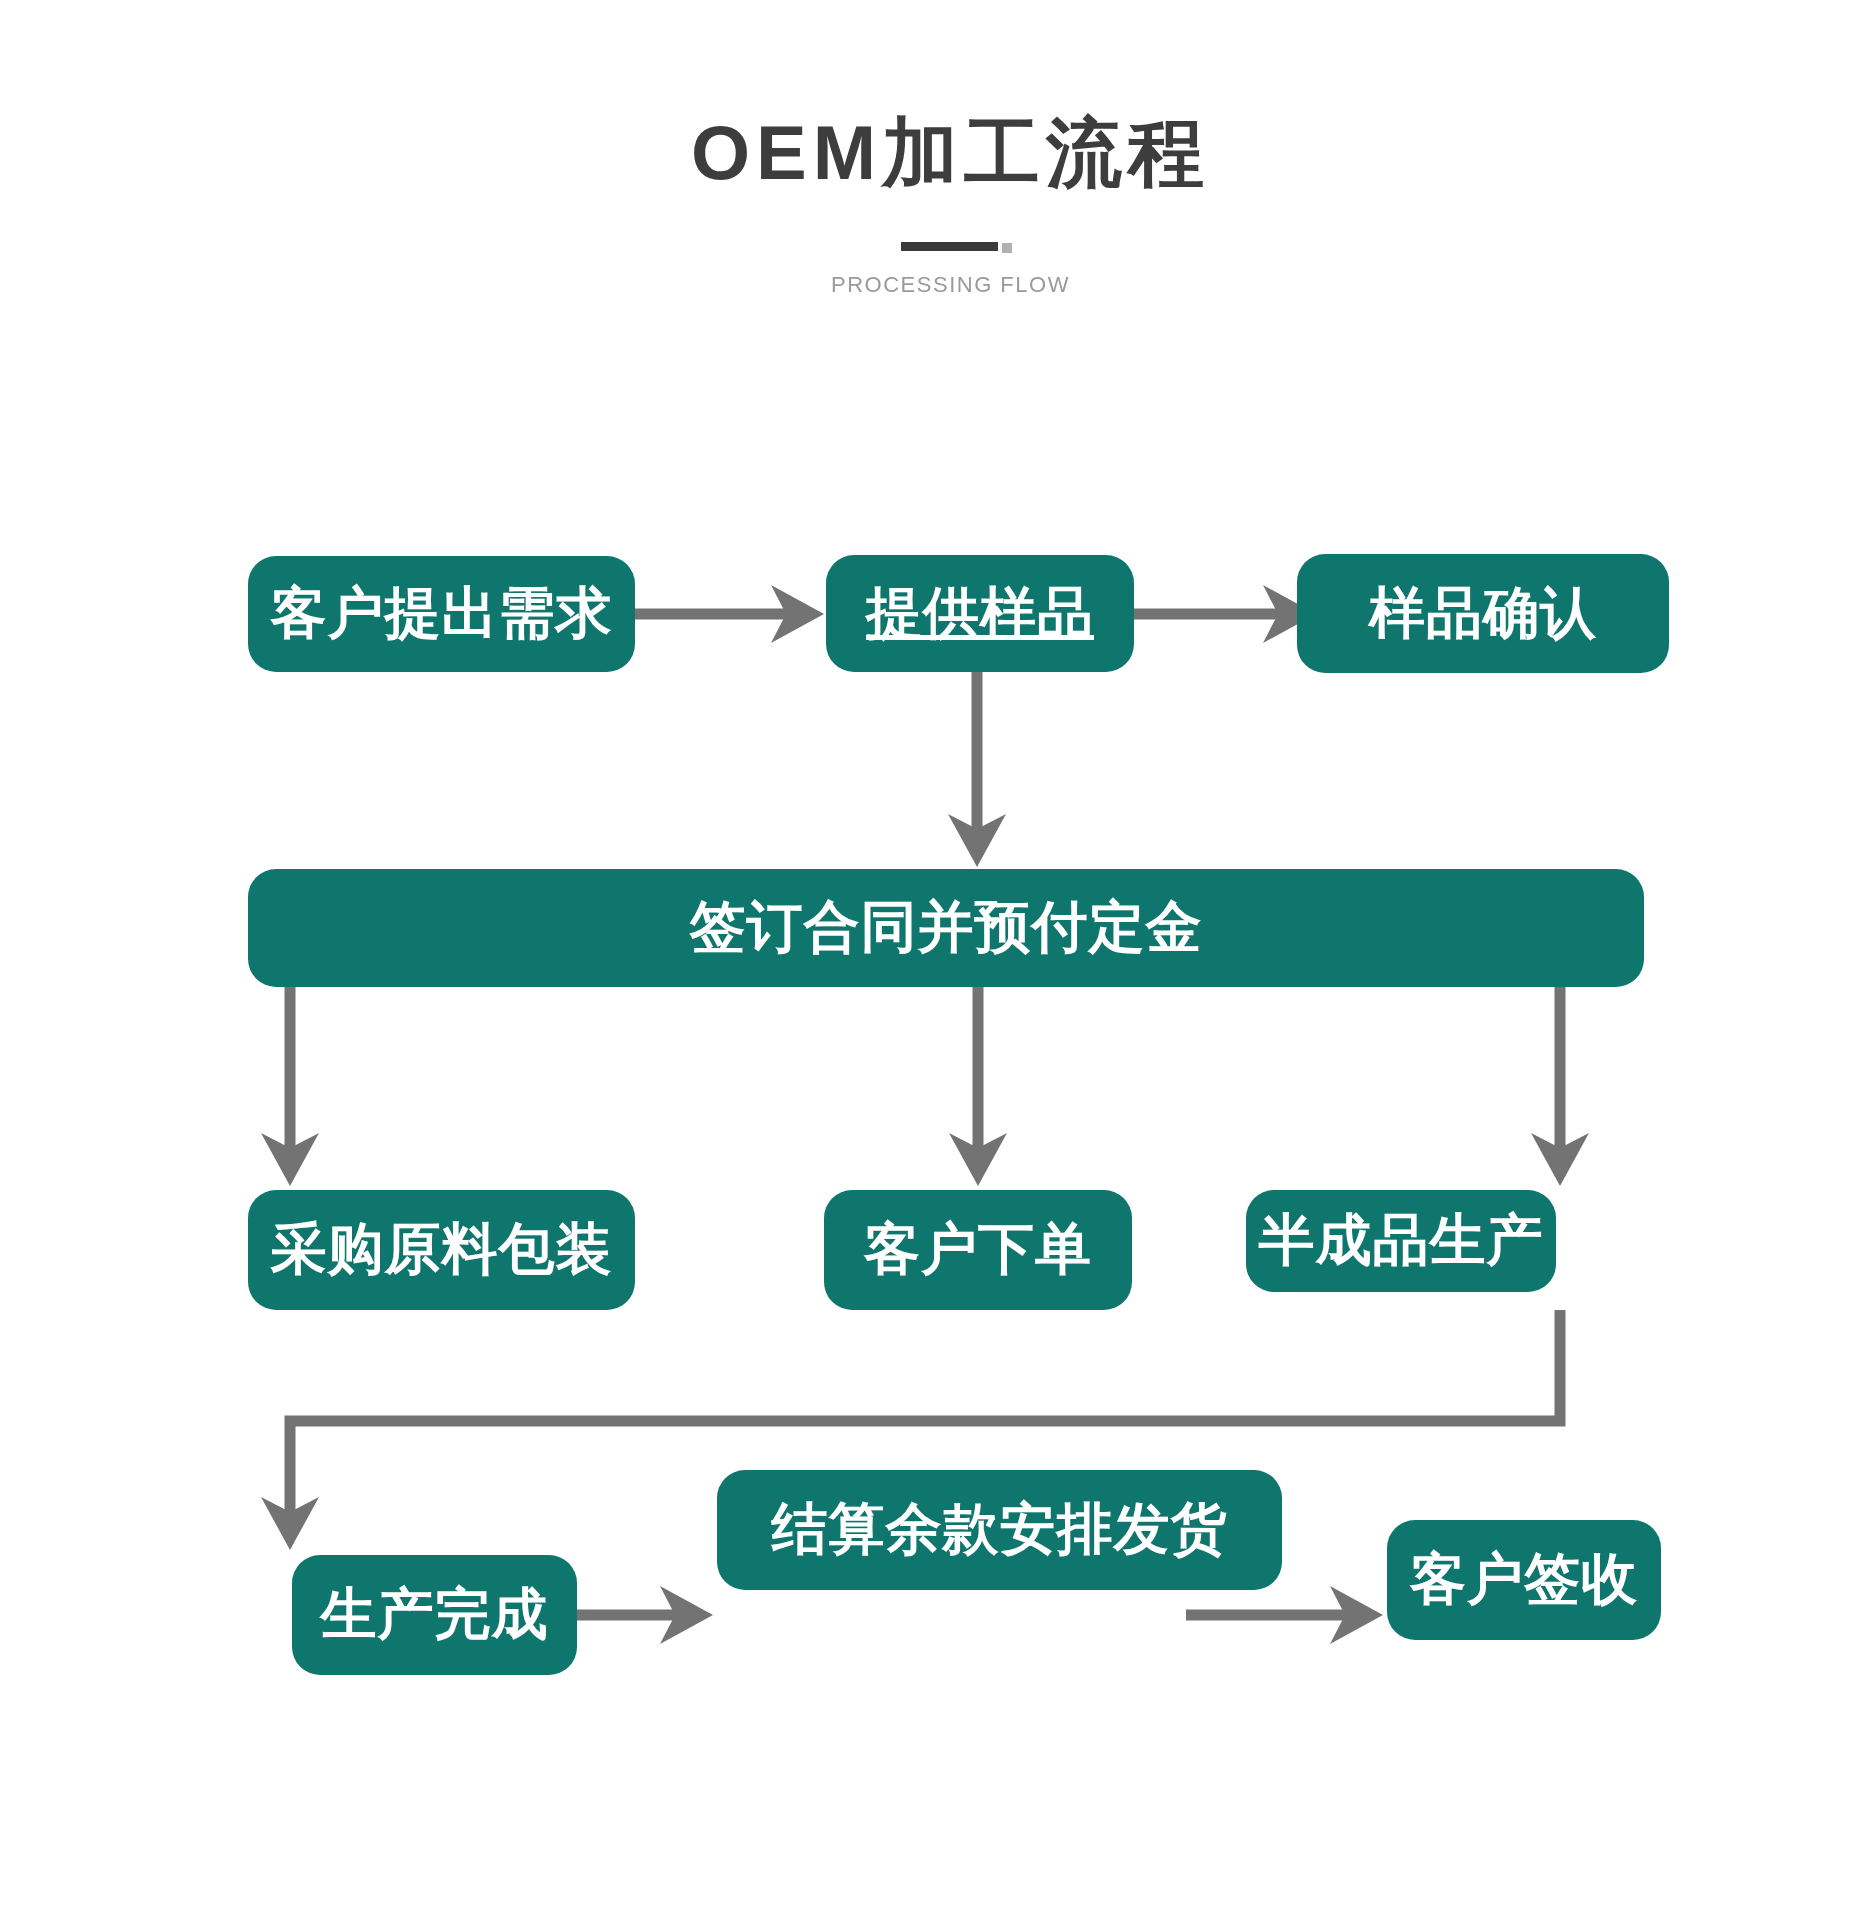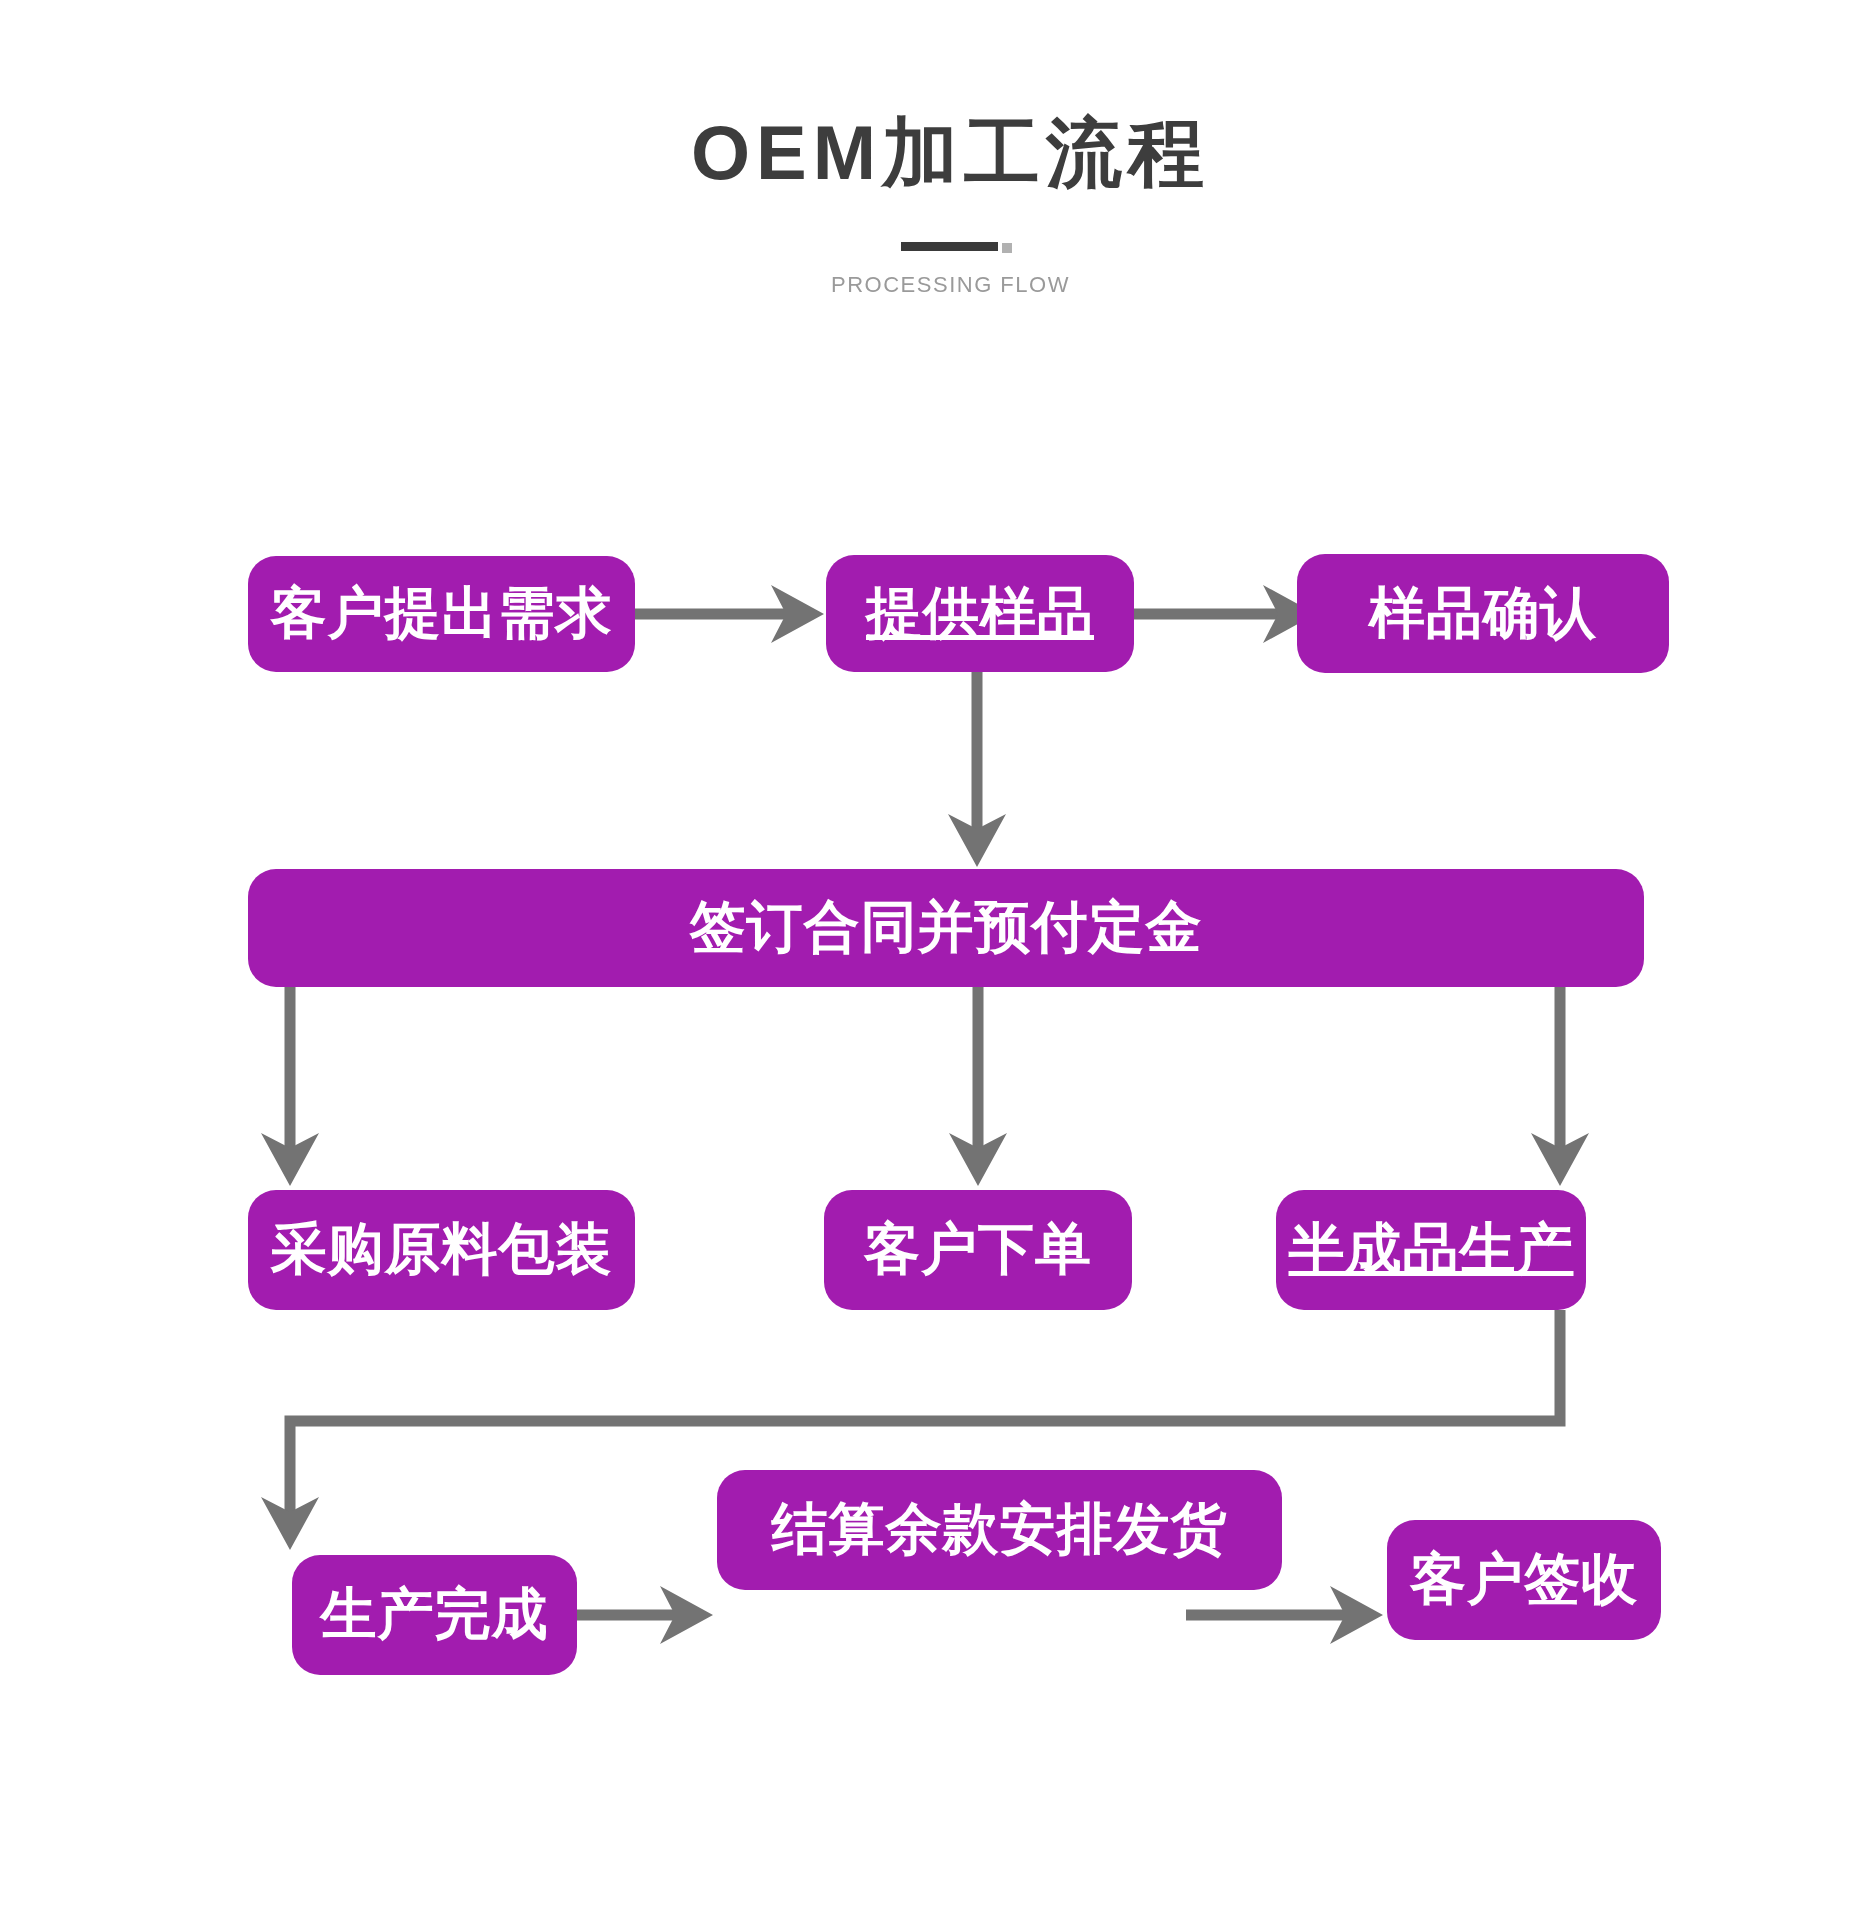--- a/index.html
+++ b/index.html
@@ -44,38 +44,38 @@
     text-align: center;
     transform: translateX(13px);
     font-size: 22px;
     letter-spacing: 1.5px;
     color: #9a9a9a;
   }
 
   
   .node {
     position: absolute;
-    background: #a21caf;
+    background: #0f766e;
     border-radius: 28px;
     color: #ffffff;
     display: flex;
     align-items: center;
     justify-content: center;
     font-size: 56px;
     font-weight: 600;
     letter-spacing: 1px;
     white-space: nowrap;
   }
   .n-customer-request   { left: 248px;  top: 556px;  width: 387px;  height: 116px; }
   .n-provide-sample     { left: 826px;  top: 555px;  width: 308px;  height: 117px; text-decoration: underline; }
   .n-sample-confirm     { left: 1297px; top: 554px;  width: 372px;  height: 119px; }
   .n-sign-contract      { left: 248px;  top: 869px;  width: 1396px; height: 118px; }
   .n-purchase-materials { left: 248px;  top: 1190px; width: 387px;  height: 120px; }
   .n-customer-order     { left: 824px;  top: 1190px; width: 308px;  height: 120px; }
-  .n-semi-production    { left: 1276px; top: 1190px; width: 310px;  height: 120px; text-decoration: underline; }
+  .n-semi-production    { left: 1246px; top: 1190px; width: 310px;  height: 102px; }
   .n-production-complete{ left: 248px;  top: 1555px; width: 285px;  height: 120px; margin-left: 44px; }
   .n-settle-shipment    { left: 717px;  top: 1470px; width: 565px;  height: 120px; }
   .n-customer-receipt   { left: 1387px; top: 1520px; width: 274px;  height: 120px; }
 
   .arrow-layer {
     position: absolute;
     left: 0; top: 0;
     width: 1875px; height: 1920px;
     pointer-events: none;
   }

